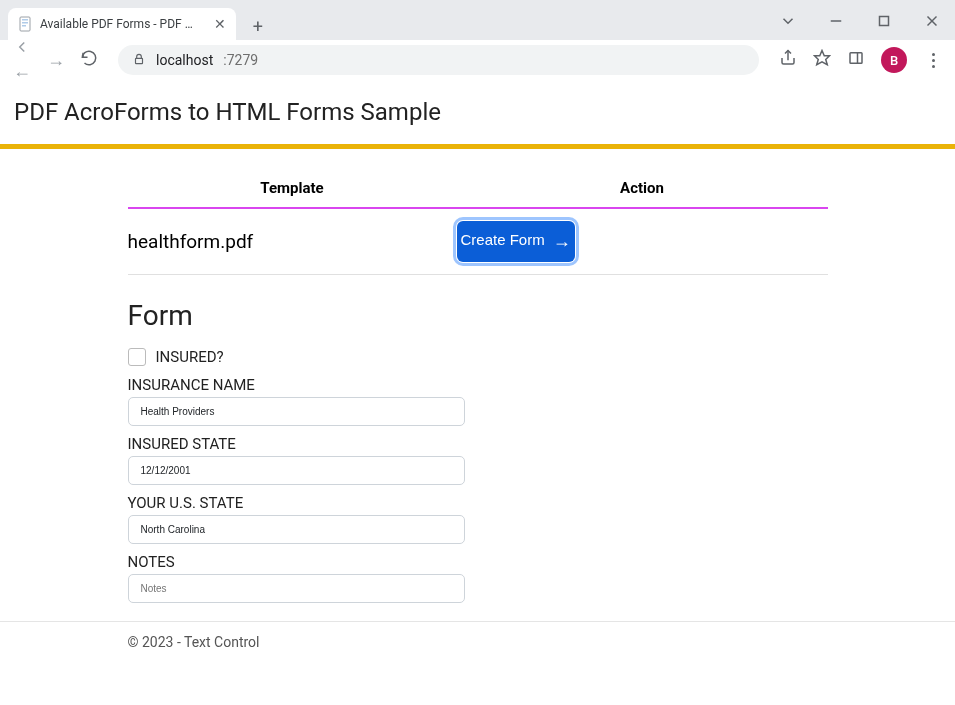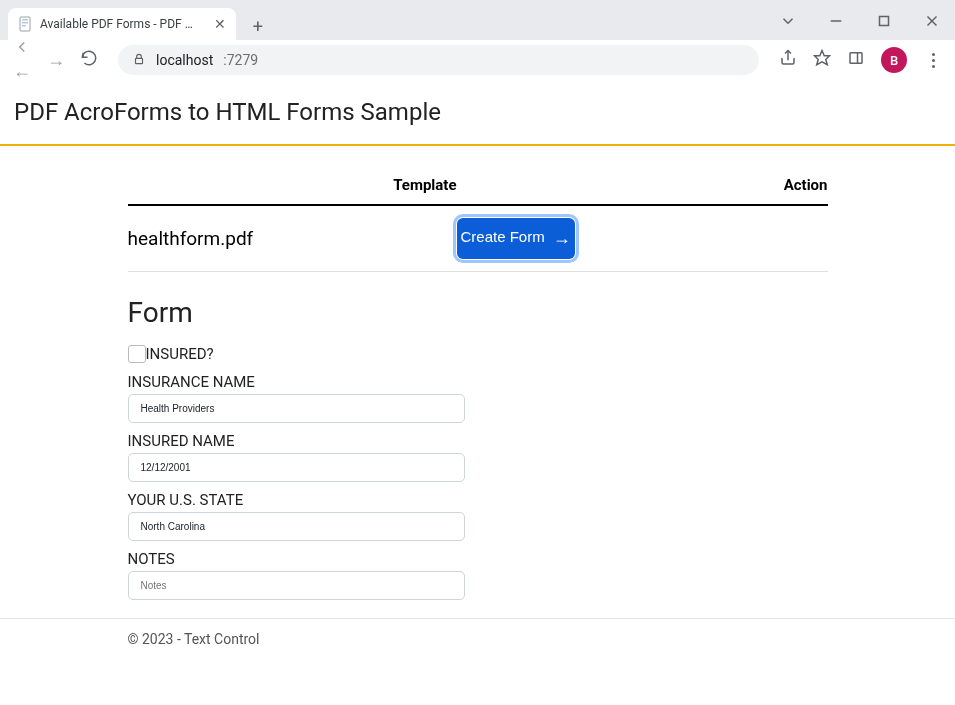--- a/index.html
+++ b/index.html
@@ -21,34 +21,34 @@
     .reload { color: #5f6368; font-size: 17px; }
     .address { flex: 1; display: flex; align-items: center; background: #f1f3f4; border-radius: 20px; height: 30px; padding: 0 14px; gap: 10px; font-size: 14px; color: #202124; margin: 0 6px; }
     .address-host { color: #202124; }
     .address-port { color: #6e6e6e; }
     .url-actions { display: flex; align-items: center; gap: 16px; color: #5f6368; }
     .avatar { width: 26px; height: 26px; border-radius: 50%; background: #c2185b; color: #fff; display: flex; align-items: center; justify-content: center; font-size: 13px; font-weight: 500; }
     .kebab { display: flex; flex-direction: column; gap: 3px; align-items: center; justify-content: center; width: 20px; }
     .kebab i { width: 3px; height: 3px; background: #5f6368; border-radius: 50%; display: block; }
 
     
-    .page-title-row { padding: 18px 28px 18px 14px; border-bottom: 2px solid #eab308; }
+    .page-title-row { padding: 18px 28px 18px 14px; border-bottom: 5px solid #eab308; }
     .page-title { font-size: 24px; font-weight: 400; color: #222; }
 
     .content { max-width: 700px; margin: 0 auto; padding: 20px 0 0 0; }
     table.template-table { width: 100%; border-collapse: collapse; }
-    table.template-table thead th { text-align: right; font-weight: 700; font-size: 15px; padding: 10px 0; border-bottom: 2px solid #000000; }
+    table.template-table thead th { text-align: center; font-weight: 700; font-size: 15px; padding: 10px 0; border-bottom: 2px solid #d946ef; }
     table.template-table tbody td { padding: 12px 0; border-bottom: 1px solid #e0e0e0; vertical-align: middle; }
     .filename { font-weight: 400; font-size: 19px; }
 
     .btn-create { background: #0b5ed7; color: #fff; border: none; padding: 10px 4px; font-size: 15px; border-radius: 6px; cursor: pointer; display: inline-flex; align-items: flex-start; gap: 8px; outline: 3px solid rgba(13,110,253,0.4); outline-offset: 1px; }
     .btn-create .arrow { font-size: 18px; }
 
     .form-heading { font-size: 28px; font-weight: 400; margin: 24px 0 16px 0; color: #222; }
-    .check-row { display: flex; align-items: center; margin-bottom: 10px; }
+    .check-row { display: flex; align-items: center; gap: 10px; margin-bottom: 10px; }
     .check-row input[type=checkbox] { width: 18px; height: 18px; border: 1px solid #bbb; border-radius: 3px; appearance: none; background: #fff; }
     .field-label { font-size: 15px; color: #222; margin-bottom: 3px; display: block; }
     .text-input { width: 337px; padding: 8px 12px; font-size: 10px; border: 1px solid #ced4da; border-radius: 5px; color: #212529; margin-bottom: 9px; display: block; background: #fff; }
     .text-input.placeholder { color: #6c757d; }
 
     .footer-wrap { border-top: 1px solid #e5e5e5; margin-top: 18px; }
     .footer { max-width: 700px; margin: 0 auto; padding: 12px 0; color: #555; font-size: 14px; }
 
     svg.ico { width: 18px; height: 18px; fill: none; stroke: #5f6368; stroke-width: 2; }
     svg.favicon-svg { width: 16px; height: 16px; }
@@ -165,21 +165,21 @@
   <h2 class="form-heading">Form</h2>
 
   <div class="check-row">
     <input type="checkbox" style="">
     <label class="field-label" style="margin-bottom:0">INSURED?</label>
   </div>
 
   <label class="field-label">INSURANCE NAME</label>
   <input class="text-input" value="Health Providers" style="">
 
-  <label class="field-label">INSURED NAME</label>
+  <label class="field-label">INSURED STATE</label>
   <input class="text-input" value="12/12/2001" style="">
 
   <label class="field-label">YOUR U.S. STATE</label>
   <input class="text-input" value="North Carolina" style="">
 
   <label class="field-label">NOTES</label>
   <input class="text-input placeholder" placeholder="Notes" style="">
 </div>
 
 <div class="footer-wrap">

